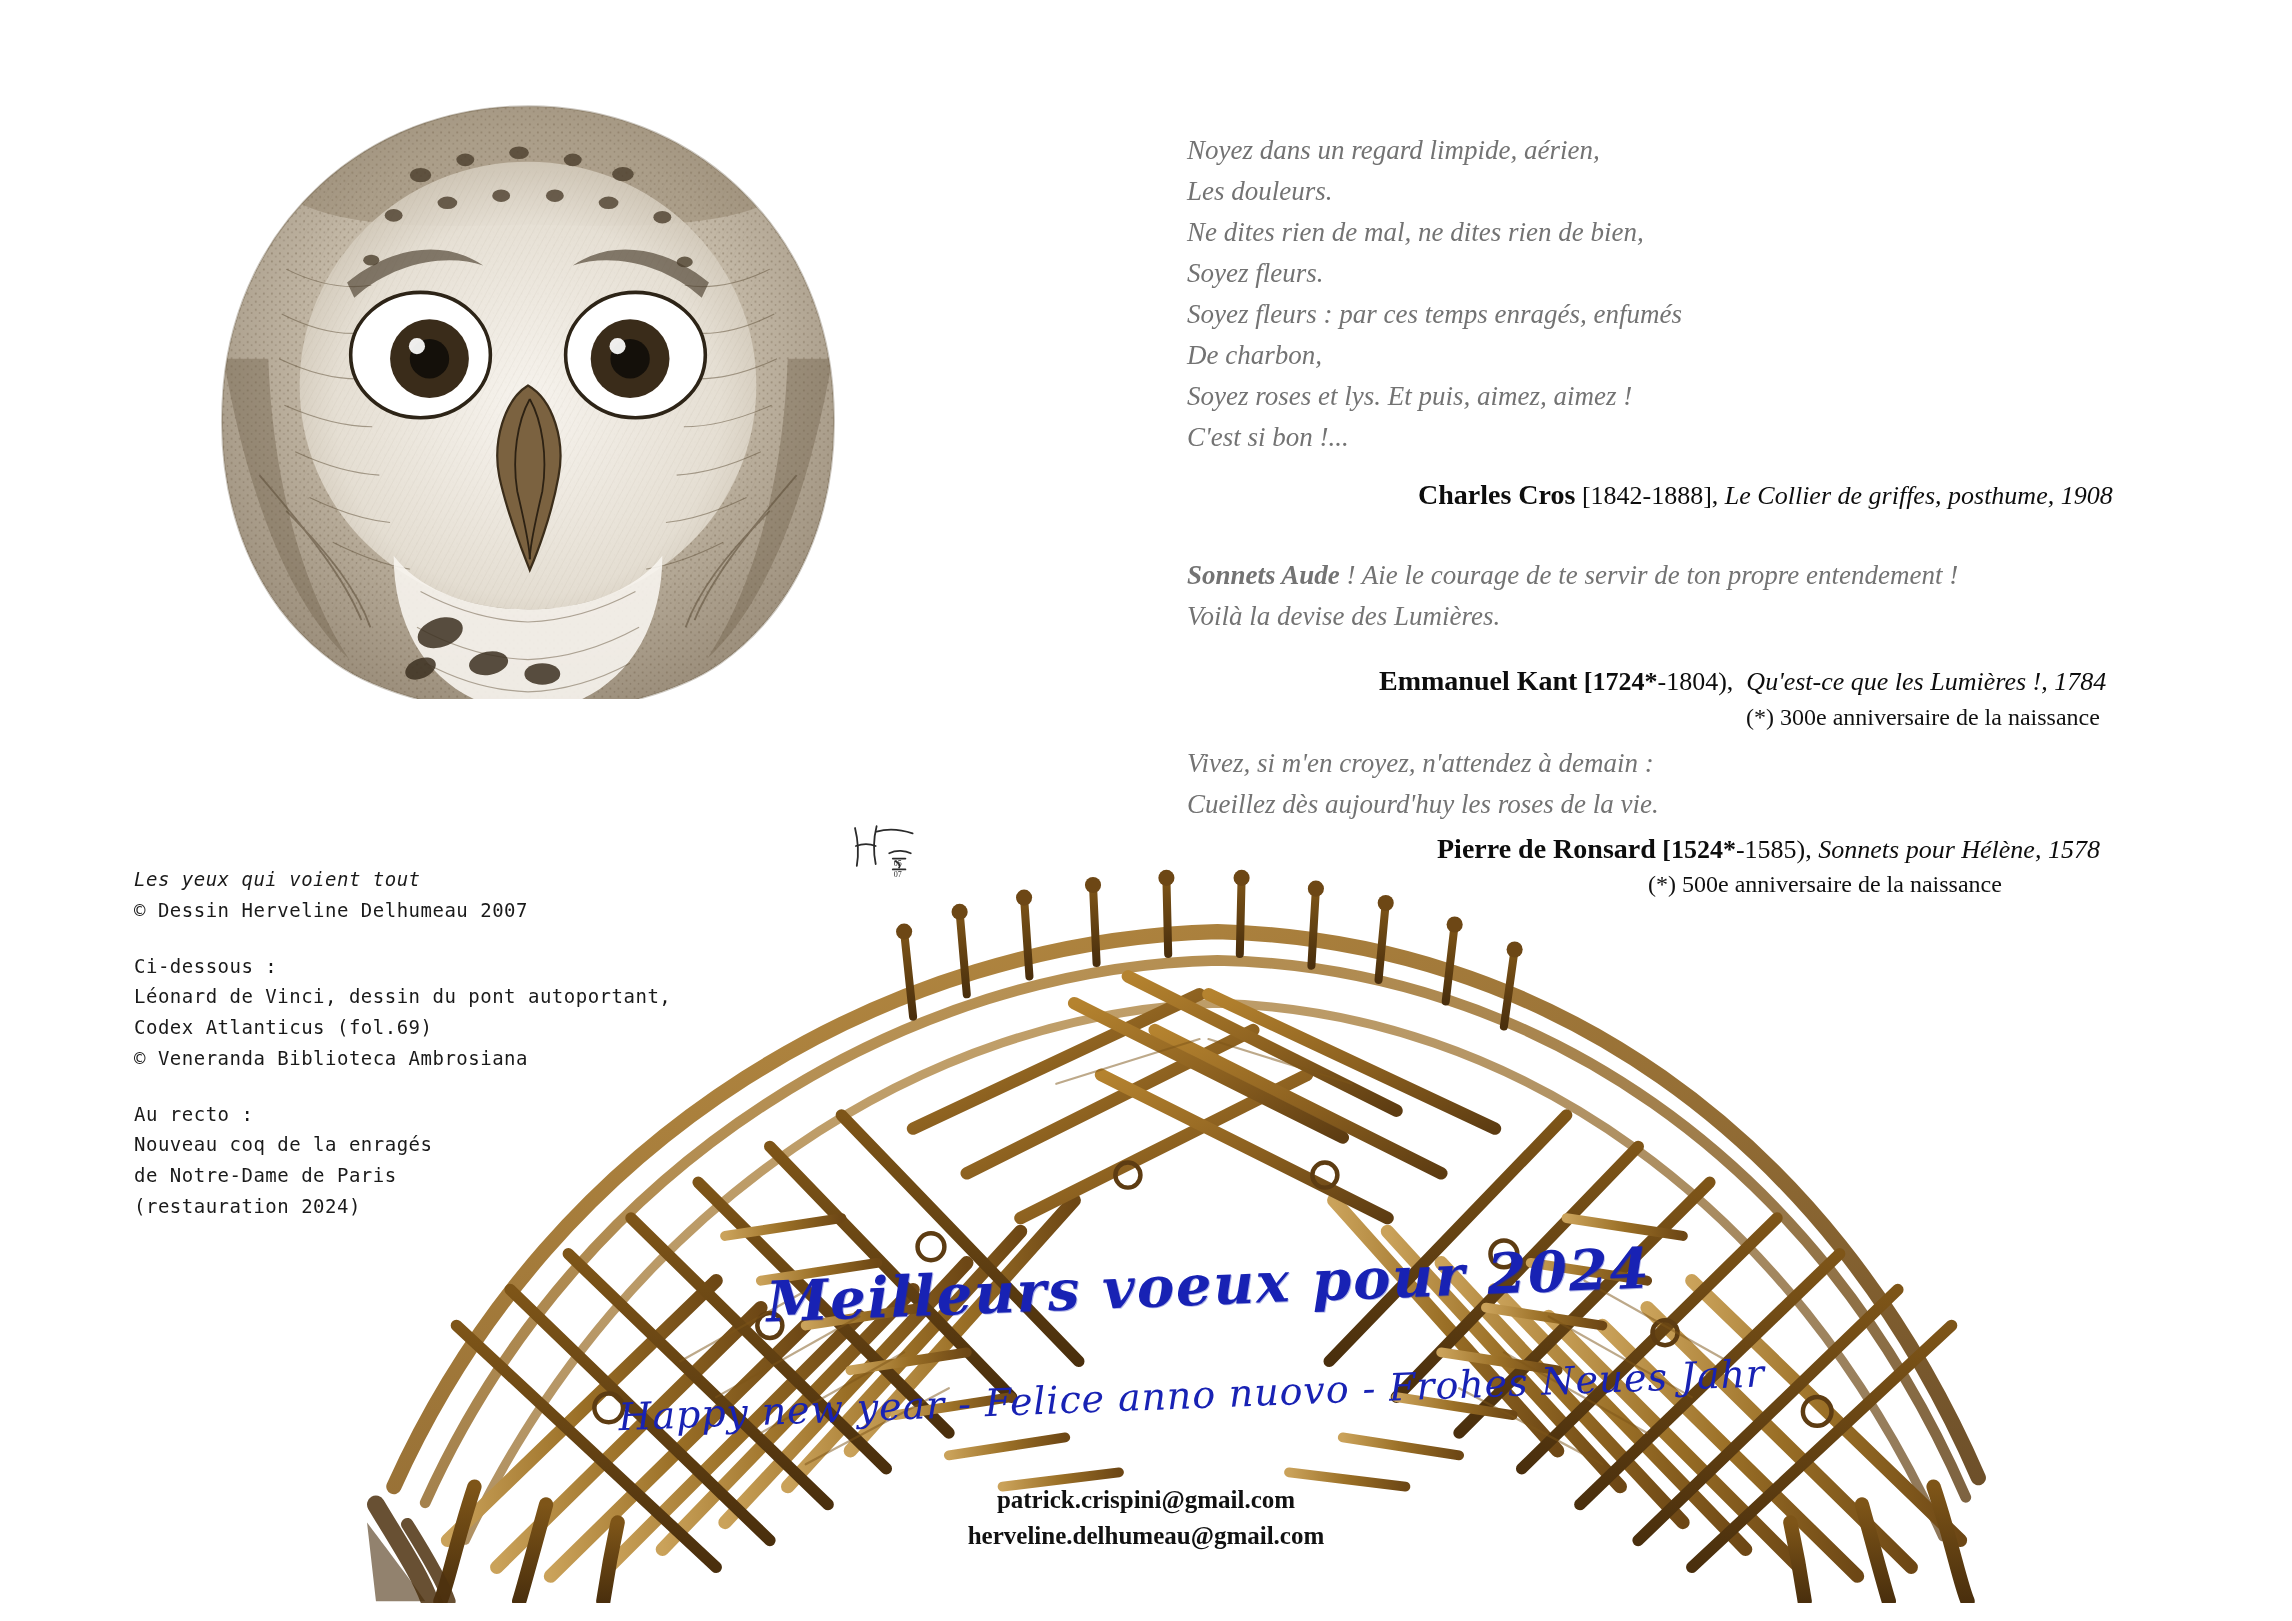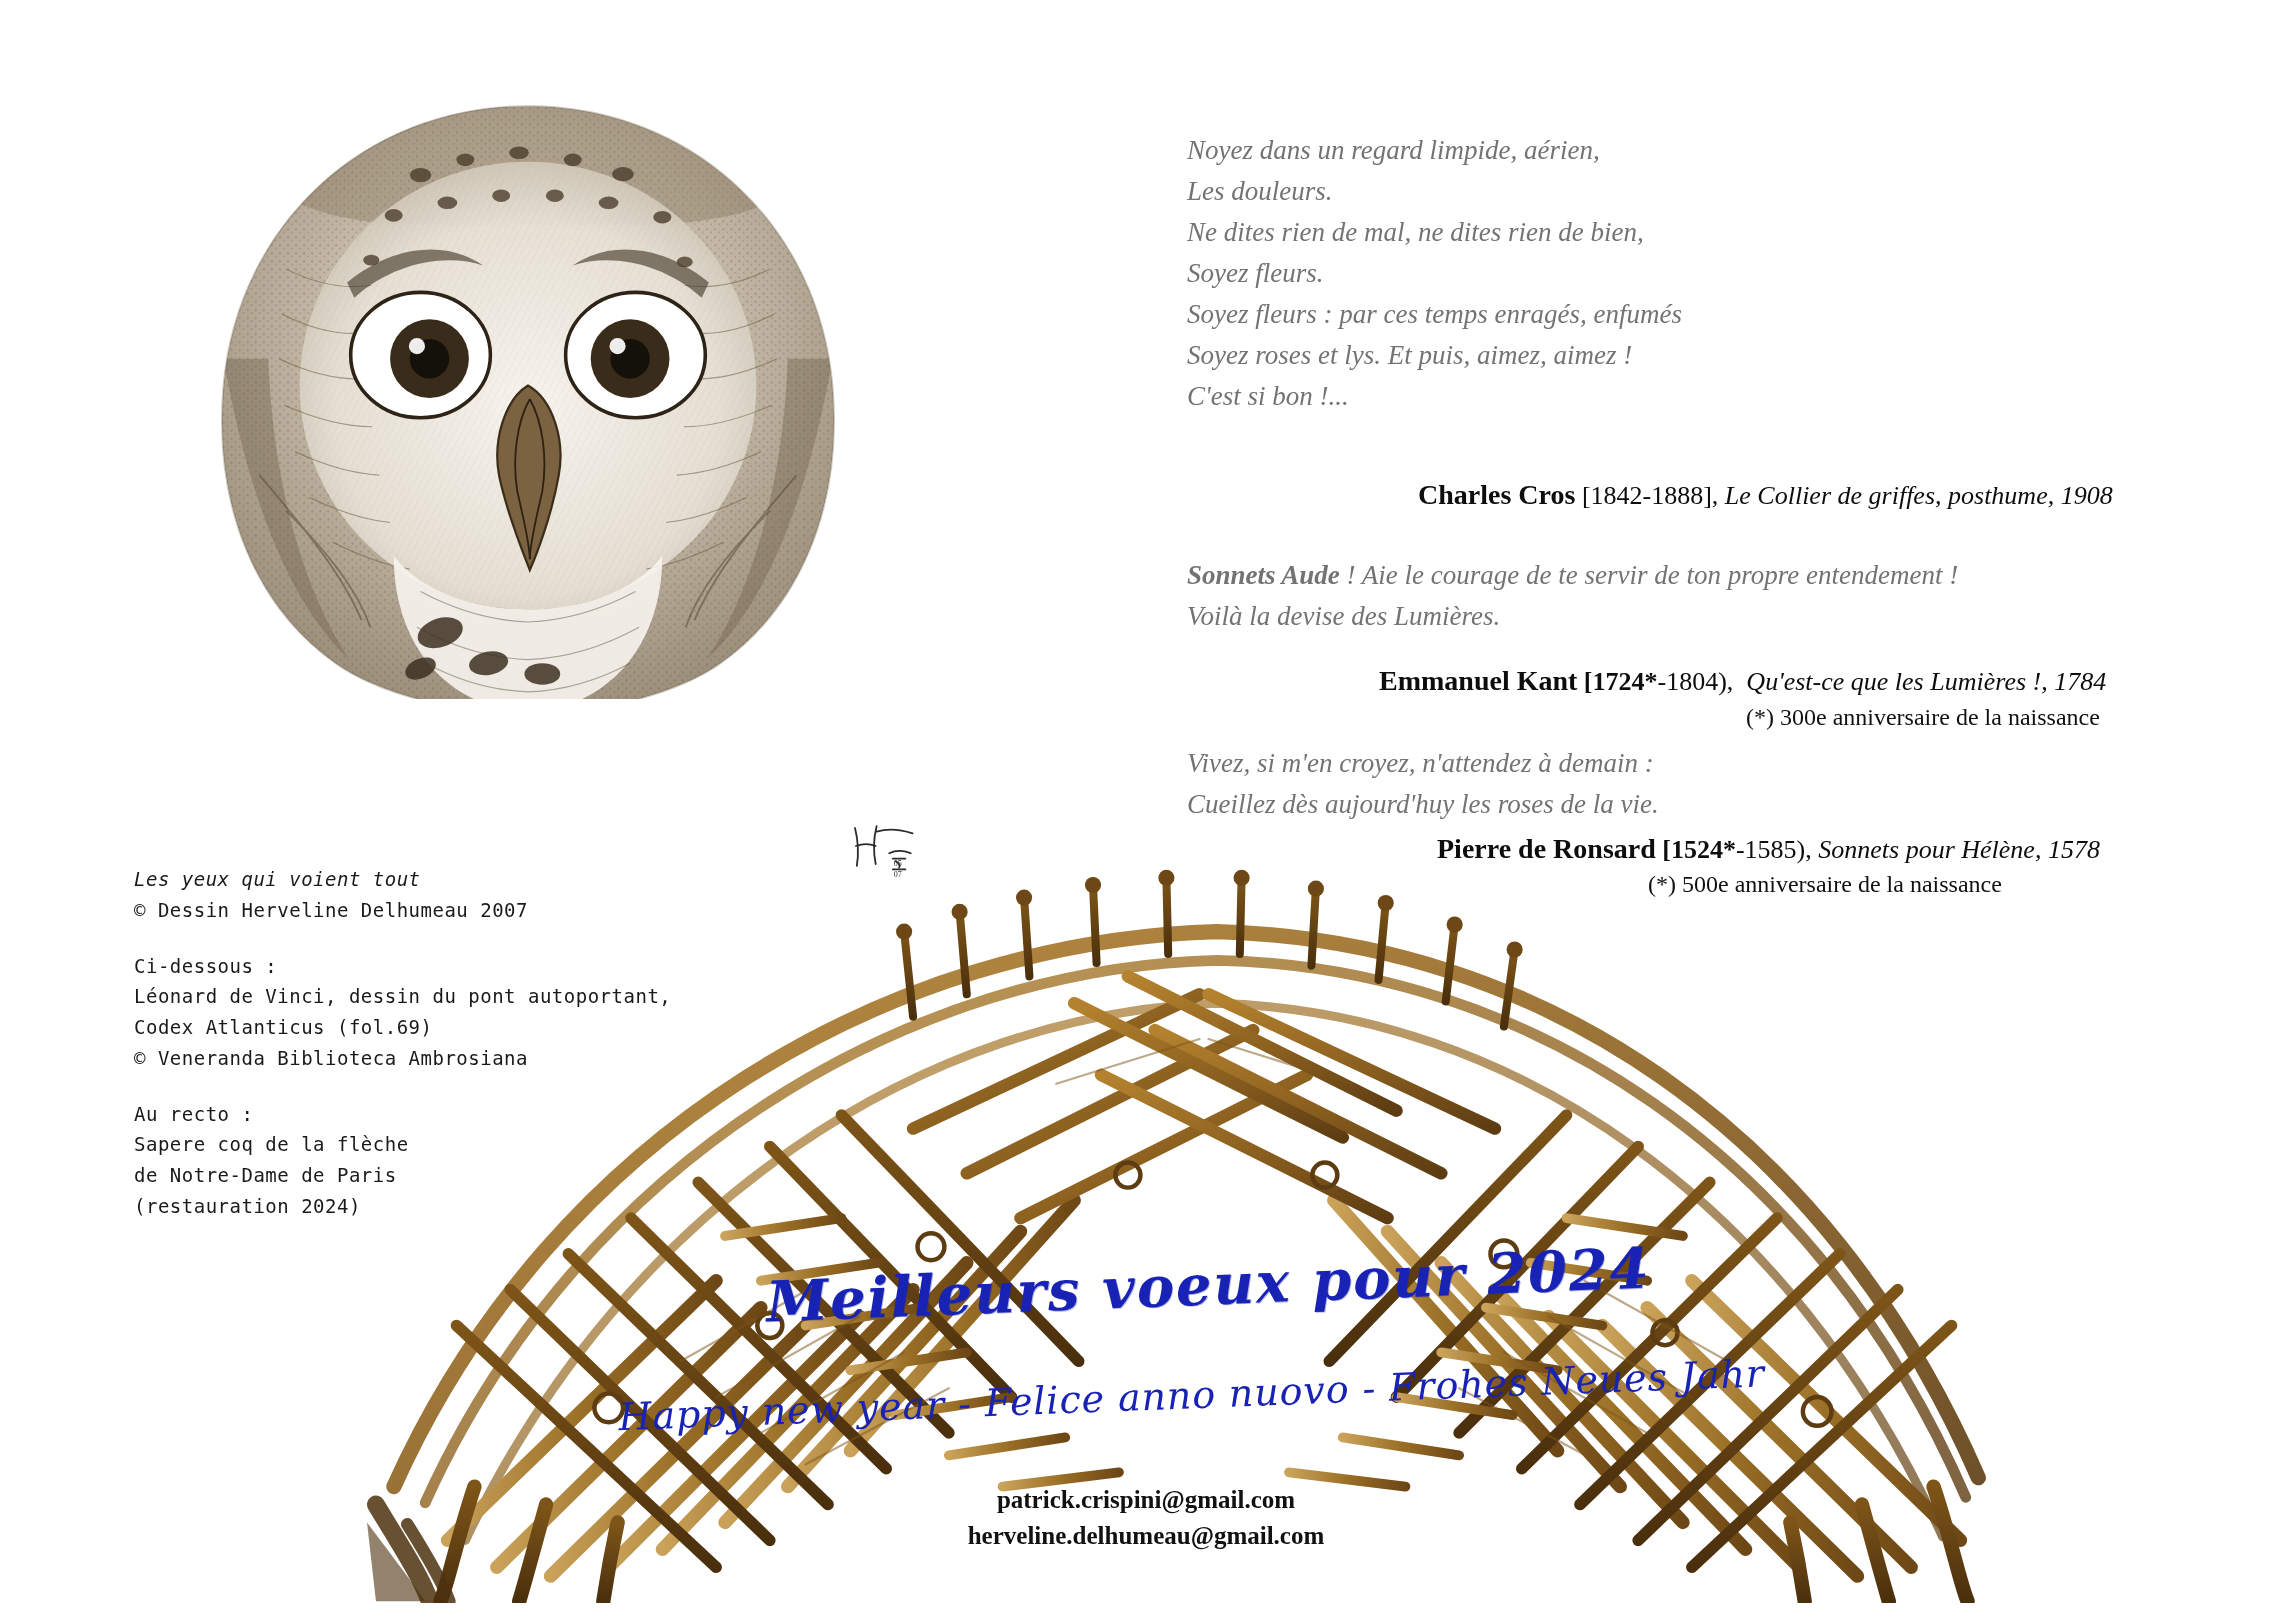--- a/index.html
+++ b/index.html
@@ -269,20 +269,21 @@
     <path d="M450 18 C268 18 126 150 110 330 C98 470 150 580 235 640 C300 686 420 700 450 700 C480 700 600 686 665 640 C750 580 802 470 790 330 C774 150 632 18 450 18 Z" fill="none" stroke="#6b5b44" stroke-width="2" opacity="0.35"></path>
   </svg>
 </div>
 
 <div class="poem-block" id="cros-poem">
   <div>Noyez dans un regard limpide, aérien,</div>
   <div>Les douleurs.</div>
   <div>Ne dites rien de mal, ne dites rien de bien,</div>
   <div>Soyez fleurs.</div>
   <div>Soyez fleurs : par ces temps enragés, enfumés</div>
+  <div>De charbon,</div>
   <div>Soyez roses et lys. Et puis, aimez, aimez !</div>
   <div>C'est si bon !...</div>
 </div>
 
 <div class="attrib" id="cros-attrib">
   <span class="author">Charles Cros</span><span class="plain"> [1842-1888], </span><span>Le Collier de griffes, posthume, 1908</span>
 </div>
 
 <div class="poem-block" id="kant-quote">
   <div><b>Sonnets Aude</b><span> ! Aie le courage de te servir de ton propre entendement !</span></div>
@@ -310,21 +311,21 @@
     <div>© Dessin Herveline Delhumeau 2007</div>
   </div>
   <div class="credit-group">
     <div>Ci-dessous :</div>
     <div>Léonard de Vinci, dessin du pont autoportant,</div>
     <div>Codex Atlanticus (fol.69)</div>
     <div>© Veneranda Biblioteca Ambrosiana</div>
   </div>
   <div class="credit-group">
     <div>Au recto :</div>
-    <div>Sapere coq de la flèche</div>
+    <div>Nouveau coq de la enragés</div>
     <div>de Notre-Dame de Paris</div>
     <div>(restauration 2024)</div>
   </div>
 </div>
 
 <div id="artist-monogram">
   <svg viewBox="0 0 90 80" xmlns="http://www.w3.org/2000/svg" aria-hidden="true">
     <g stroke="#2b2b2b" stroke-width="2" fill="none" stroke-linecap="round">
       <path d="M10 10 C14 26 14 40 12 52"></path>
       <path d="M34 8 C30 24 31 40 33 50"></path>

